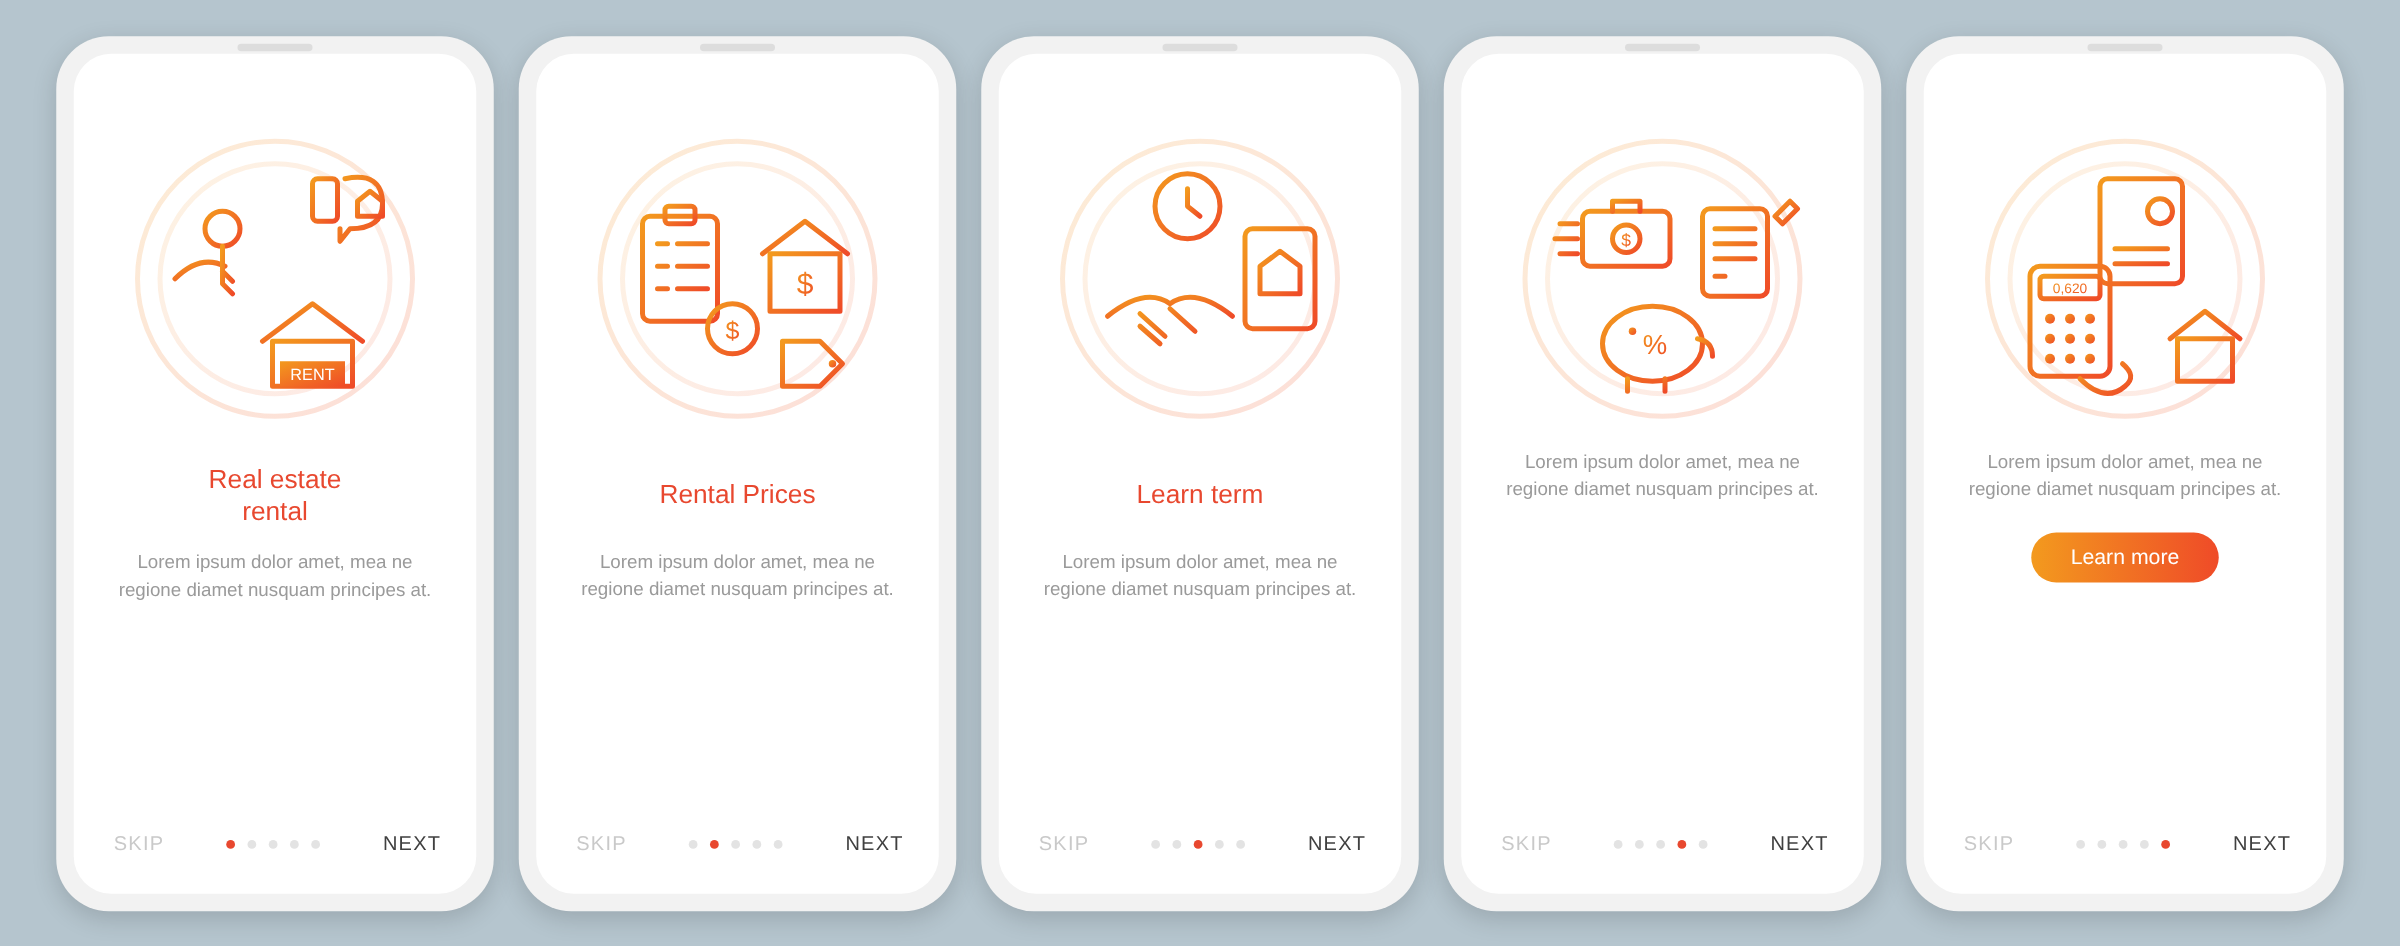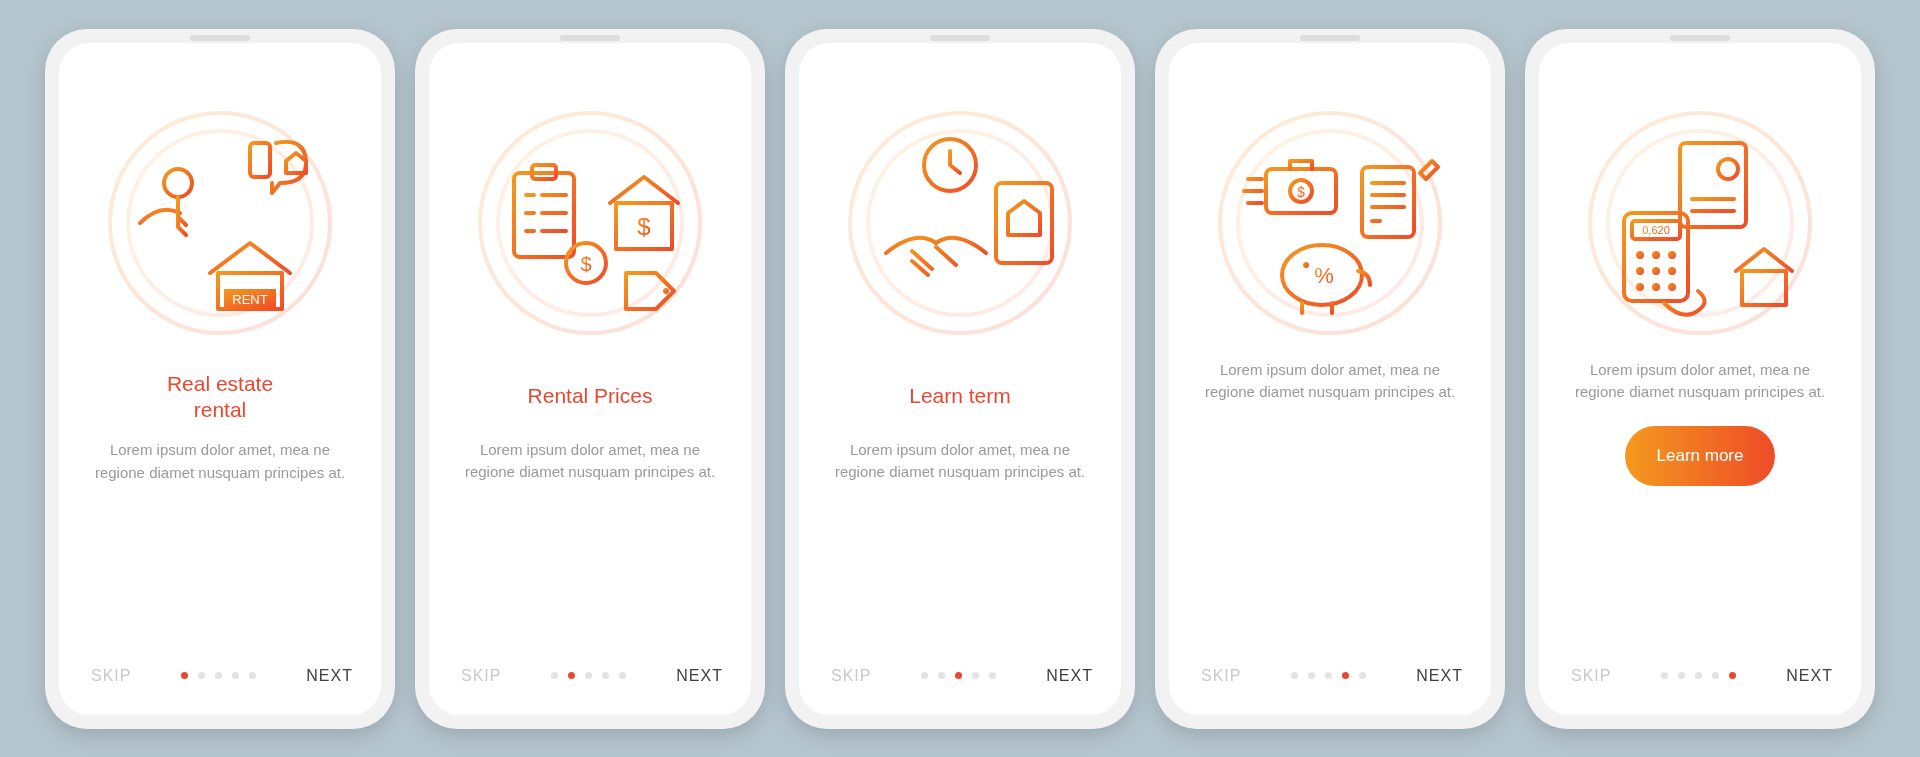--- a/index.html
+++ b/index.html
@@ -71,21 +71,21 @@
     margin-top: 16px;
     line-height: 1.5;
     max-width: 260px;
   }
   .learn {
     margin-top: 22px;
     background: linear-gradient(90deg,#f39a1e,#ef4b28);
     color:#fff;
     border:none;
     border-radius: 999px;
-    padding: 20px 32px;
+    padding: 10px 32px;
     font-size: 17px;
     cursor:pointer;
   }
   .nav {
     position: absolute;
     bottom: 30px;
     left: 32px; right: 28px;
     display: flex;
     align-items: center;
     justify-content: space-between;

